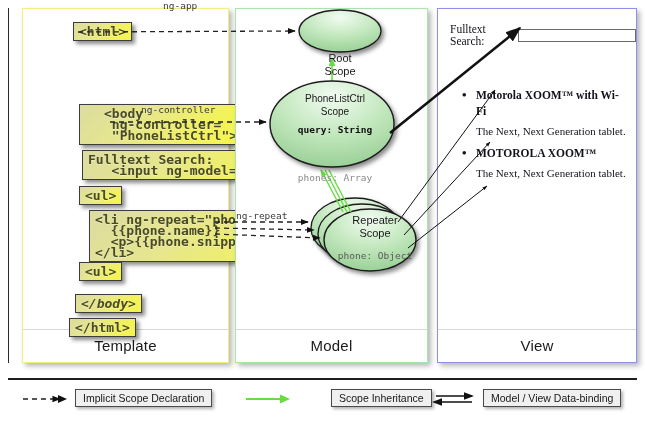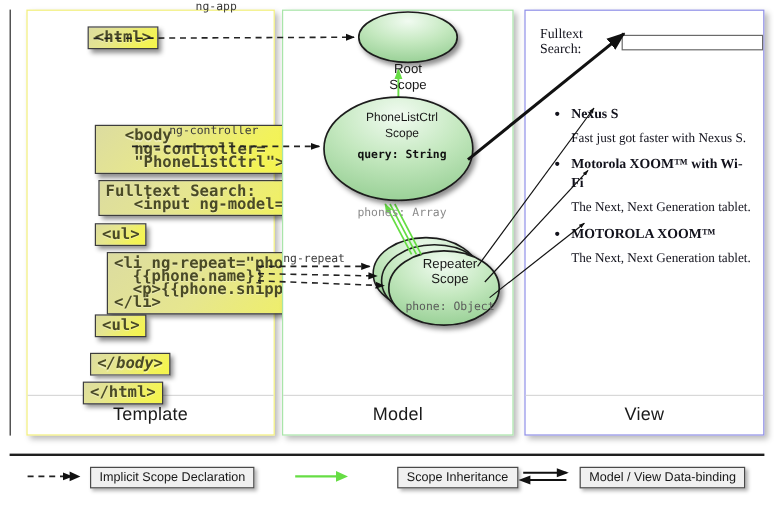--- a/index.html
+++ b/index.html
@@ -164,21 +164,21 @@
     font-size: 9.5px; color: #5a5a5a;
   }
 
   
   #legend-rule {
     position: absolute; left: 8px; top: 378px; width: 629px;
     border-top: 2px solid #1f1f1f;
   }
   .legend-item {
     position: absolute;
-    display: flex; align-items: flex-start; gap: 7px;
+    display: flex; align-items: flex-end; gap: 7px;
   }
   #legend-1 { left: 22px;  top: 389px; }
   #legend-2 { left: 245px; top: 389px; gap: 40px; }
   #legend-3 { left: 430px; top: 389px; }
   .legend-box {
     border: 1.5px solid #4a4a4a;
     background: #f0f0f0;
     font-size: 10.5px;
     color: #171717;
     padding: 2px 7px;
@@ -219,24 +219,20 @@
     <div class="panel-label">Model</div>
   </div>
 
   <div class="panel" id="panel-view">
     <div class="view-inner">
       <div id="view-search-row">
         <span id="view-search-label">Fulltext Search:</span>
         <input id="view-search-input" type="text" placeholder="" style="">
       </div>
       <ul id="view-list">
-        <li>
-          <div class="vl-name">Nexus S</div>
-          <div class="vl-snippet">Fast just got faster with Nexus S.</div>
-        </li>
         <li>
           <div class="vl-name">Motorola XOOM™  with Wi-Fi</div>
           <div class="vl-snippet">The Next, Next Generation tablet.</div>
         </li>
         <li>
           <div class="vl-name">MOTOROLA XOOM™</div>
           <div class="vl-snippet">The Next, Next Generation tablet.</div>
         </li>
       </ul>
     </div>

